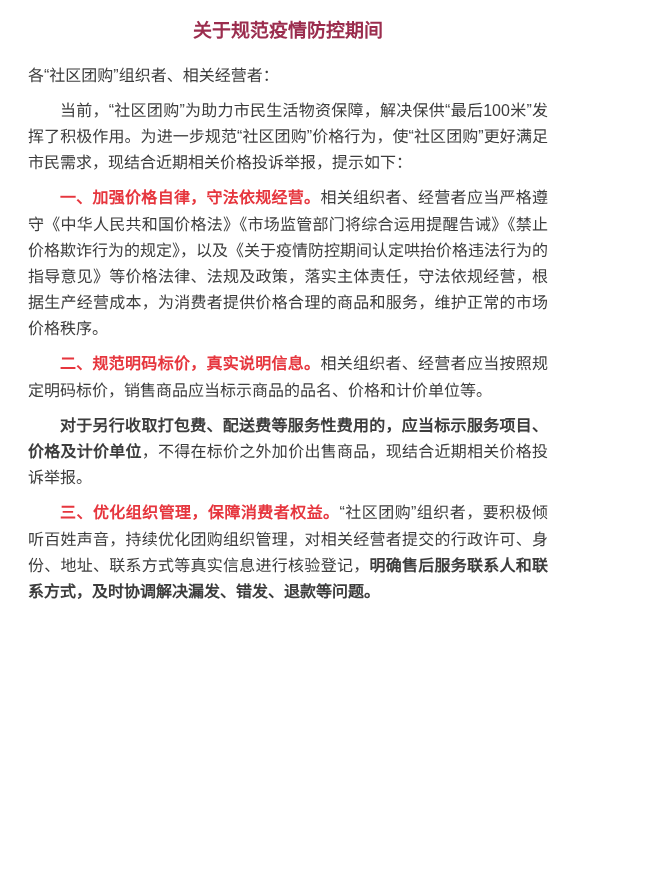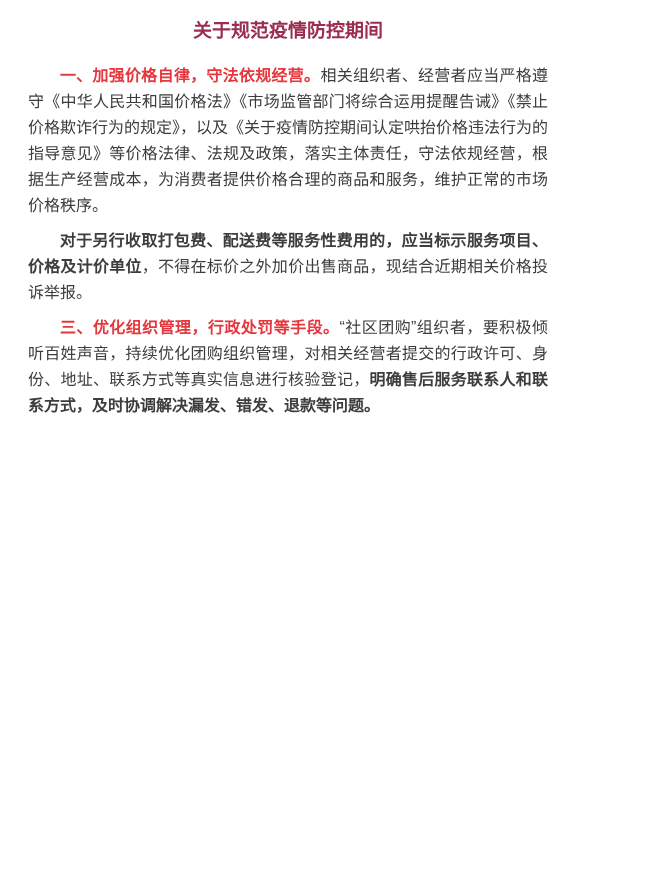--- a/index.html
+++ b/index.html
@@ -36,39 +36,43 @@
     text-indent: 2em;
     text-align: justify;
     word-break: break-all;
   }
   .para.no-indent {
     text-indent: 0;
   }
   .red-b {
     color: #e6363e;
     font-weight: bold;
+    font-family: Liberation Mono, monospace;
   }
   .b {
     font-weight: bold;
   }
 </style>
 </head>
 <body>
 
 <div class="doc">
 
   <h1 class="title">
     <span class="tline">关于规范疫情防控期间</span>
   </h1>
 
+  <p class="para no-indent">各“社区团购”组织者、相关经营者：</p>
 
+  <p class="para"><span>当前，“社区团购”为助力市民生活物资保障，解决保供“最后100米”发挥了积极作用。为进一步规范“社区团购”价格行为，使“社区团购”更好满足市民需求，现结合近期相关价格投诉举报，提示如下：</span></p>
 
   <p class="para"><span class="red-b">一、加强价格自律，守法依规经营。</span><span>相关组织者、经营者应当严格遵守《中华人民共和国价格法》《市场监管部门将综合运用提醒告诫》《禁止价格欺诈行为的规定》，以及《关于疫情防控期间认定哄抬价格违法行为的指导意见》等价格法律、法规及政策，落实主体责任，守法依规经营，根据生产经营成本，为消费者提供价格合理的商品和服务，维护正常的市场价格秩序。</span></p>
 
+  <p class="para"><span class="red-b">二、规范明码标价，真实说明信息。</span><span>相关组织者、经营者应当按照规定明码标价，销售商品应当标示商品的品名、价格和计价单位等。</span></p>
 
 
   <p class="para"><span class="b">对于另行收取打包费、配送费等服务性费用的，应当标示服务项目、价格及计价单位</span><span>，不得在标价之外加价出售商品，现结合近期相关价格投诉举报。</span></p>
 
-  <p class="para"><span class="red-b">三、优化组织管理，行政处罚等手段。</span><span>“社区团购”组织者，要积极倾听百姓声音，持续优化团购组织管理，对相关经营者提交的行政许可、身份、地址、联系方式等真实信息进行核验登记，</span><span class="b">明确售后服务联系人和联系方式，及时协调解决漏发、错发、退款等问题。</span></p>
+  <p class="para"><span class="red-b">三、优化组织管理，保障消费者权益。</span><span>“社区团购”组织者，要积极倾听百姓声音，持续优化团购组织管理，对相关经营者提交的行政许可、身份、地址、联系方式等真实信息进行核验登记，</span><span class="b">明确售后服务联系人和联系方式，及时协调解决漏发、错发、退款等问题。</span></p>
 
 
 
 </div>
 
 </body></html>

